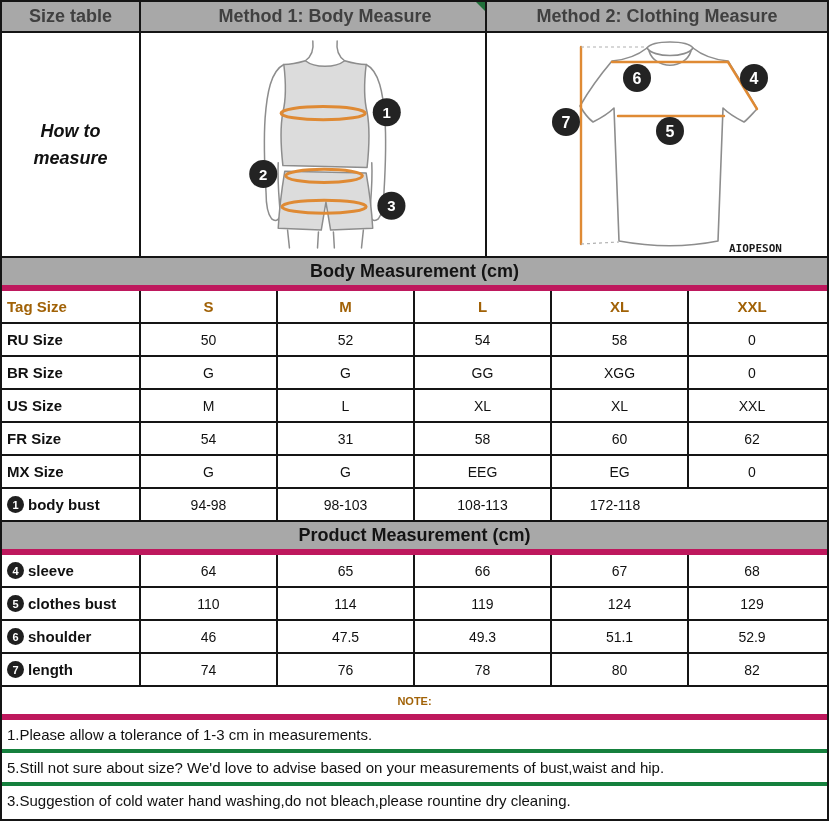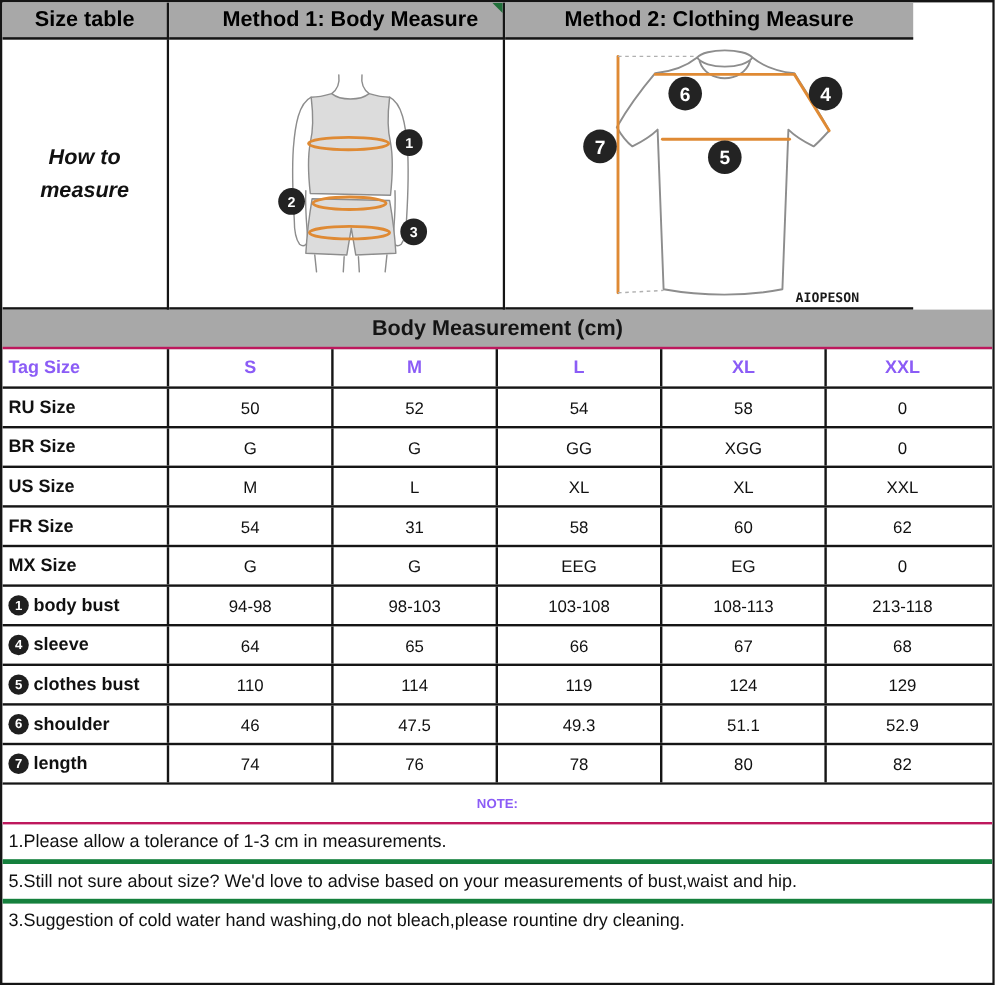--- a/index.html
+++ b/index.html
@@ -14,55 +14,55 @@
     background:#fff;
     overflow:hidden;
   }
   
   .top-head { display:flex; height:31px; }
   .top-head .cell {
     background:#a8a8a8;
     border-right:2px solid #151515;
     border-bottom:2px solid #151515;
     display:flex; align-items:center; justify-content:center;
-    font-weight:bold; font-size:18px; color:#000000;
+    font-weight:bold; font-size:18px; color:#404040;
     position:relative;
   }
   .top-head .cell:last-child { border-right:none; }
-  .c-w1 { width:139px; } .c-w2 { width:280px;padding-left:24px; } .c-w3 { width:340px; }
+  .c-w1 { width:139px; } .c-w2 { width:346px;padding-left:24px; } .c-w3 { width:340px; }
   .corner-tri {
     position:absolute; top:0; right:0; width:9px; height:9px;
     background:#20703a;
     clip-path: polygon(0 0, 100% 0, 100% 100%);
   }
   .illo-row { display:flex; height:225px; }
   .illo-row .cell {
     border-right:2px solid #151515;
     border-bottom:2px solid #151515;
     display:flex; align-items:center; justify-content:center;
     background:#fff;
   }
   .illo-row .cell:last-child { border-right:none; }
   .howto { font-weight:bold; font-size:18px; text-align:center; line-height:1.5;font-style:italic; }
   
   .banner {
     height:33px; background:#a8a8a8;
-    border-bottom:2px solid #be185d;
+    border-bottom:6px solid #be185d;
     display:flex; align-items:center; justify-content:center;
     font-weight:bold; font-size:18px; color:#141414;
   }
   .banner.white { background:#fff; font-weight:bold; font-size:11px; }
   
   .t-row { display:flex; height:33px; border-bottom:2px solid #151515; }
   .t-row .cell { border-right:2px solid #151515; display:flex; align-items:center; }
   .t-row .cell:last-child { border-right:none; }
   .lab { width:139px; padding-left:5px; font-weight:bold; font-size:15px; }
   .val { width:137px; justify-content:center; font-size:14px; }
   .val:last-child { width:126px; }
-  .red { color:#8b5cf6; }
+  .red { color:#a16207; }
   .tag-row .val { font-weight:bold; font-size:15px; }
   .mk {
     display:inline-flex; width:17px; height:17px; border-radius:50%;
     background:#1f1f1f; color:#fff; font-size:11px; font-weight:bold;
     align-items:center; justify-content:center;
     margin-right:4px; flex-shrink:0;
   }
   
   .note-row {
     height:33px; border-bottom:4px solid #15803d;
@@ -206,25 +206,25 @@
     <div class="cell val">EG</div>
     <div class="cell val">0</div>
   </div>
   <div class="t-row">
     <div class="cell lab">
       <span class="mk">1</span>
       <span>body bust</span>
     </div>
     <div class="cell val">94-98</div>
     <div class="cell val">98-103</div>
-    <div class="cell val">103-108</div>
     <div class="cell val">108-113</div>
-    <div class="cell val">213-118</div>
-  </div>
-
+    <div class="cell val">172-118</div>
+  </div>
+
+  <div class="banner">Product Measurement (cm)</div>
 
   <div class="t-row">
     <div class="cell lab">
       <span class="mk">4</span>
       <span>sleeve</span>
     </div>
     <div class="cell val">64</div>
     <div class="cell val">65</div>
     <div class="cell val">66</div>
     <div class="cell val">67</div>

